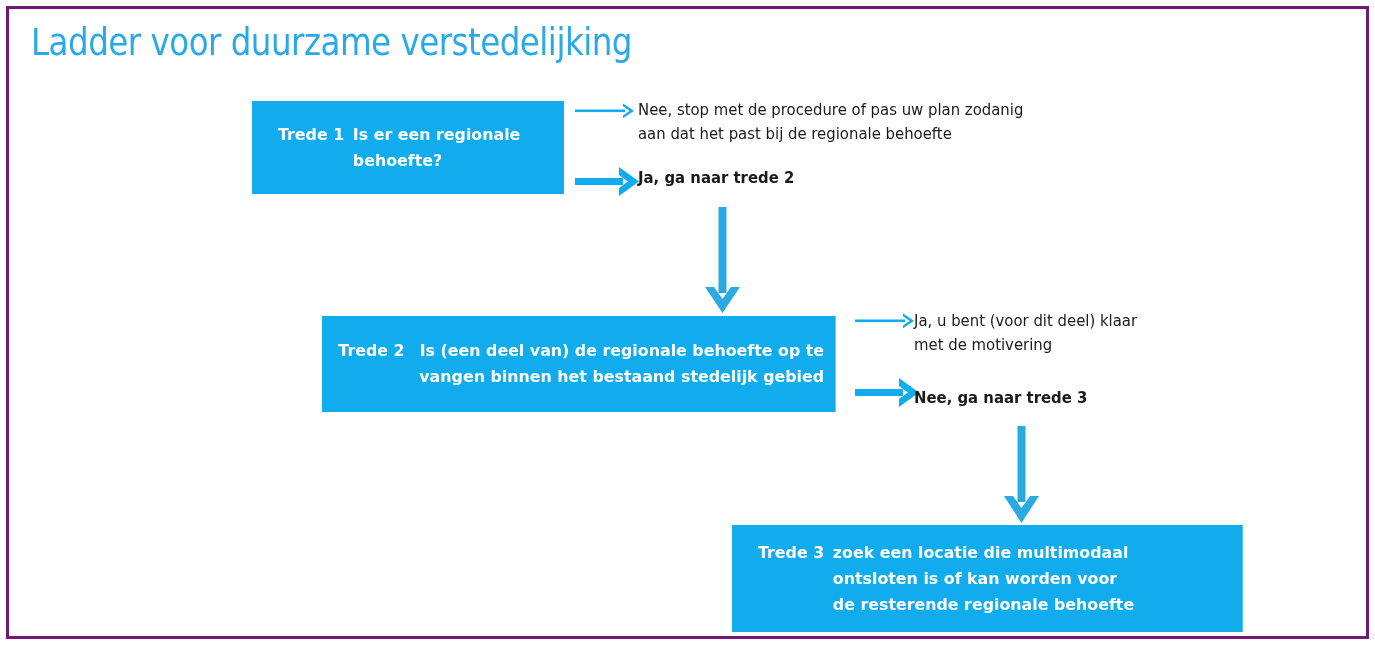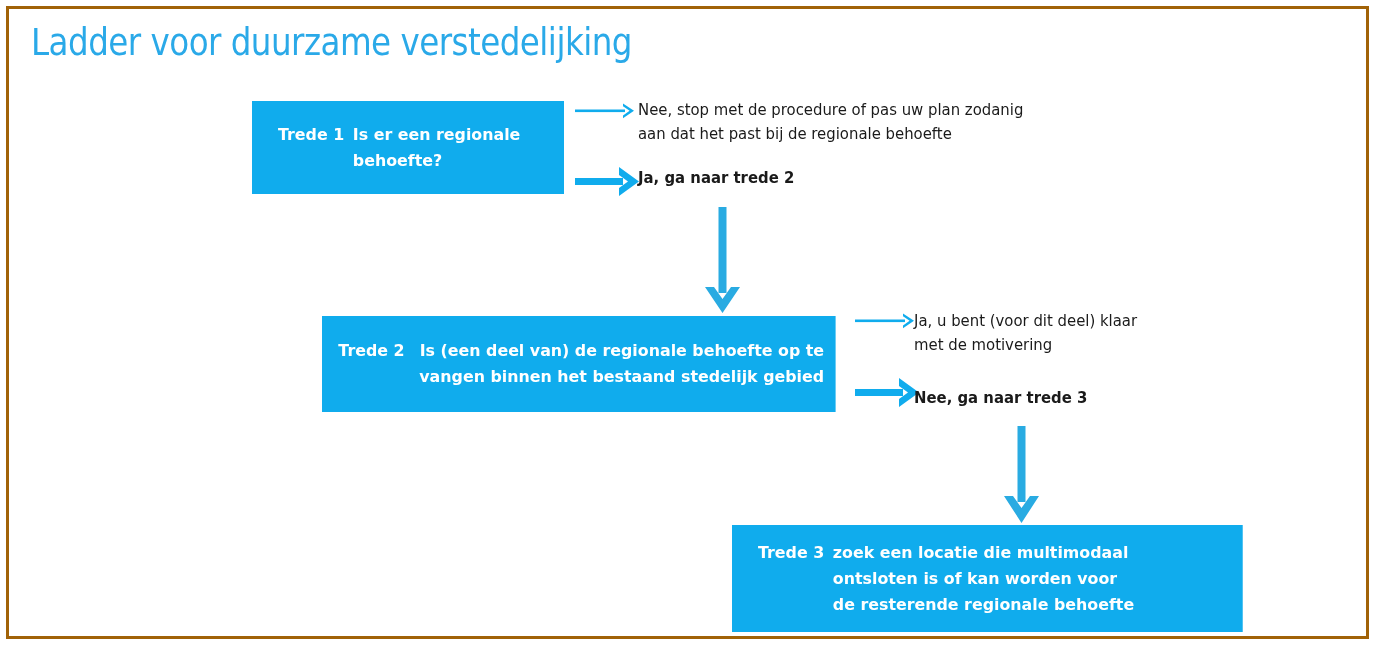--- a/index.html
+++ b/index.html
@@ -17,21 +17,21 @@
     background: #ffffff;
     box-sizing: border-box;
     overflow: hidden;
   }
   .frame {
     position: absolute;
     left: 6px;
     top: 6px;
     width: 1363px;
     height: 633px;
-    border: 3px solid #a16207;
+    border: 3px solid #701a75;
     box-sizing: border-box;
     background: #ffffff;
   }
   .title {
     position: absolute;
     left: 22px;
     top: 12px;
     font-family: "DejaVu Sans", sans-serif;
     font-size: 37px;
     font-weight: 400;

